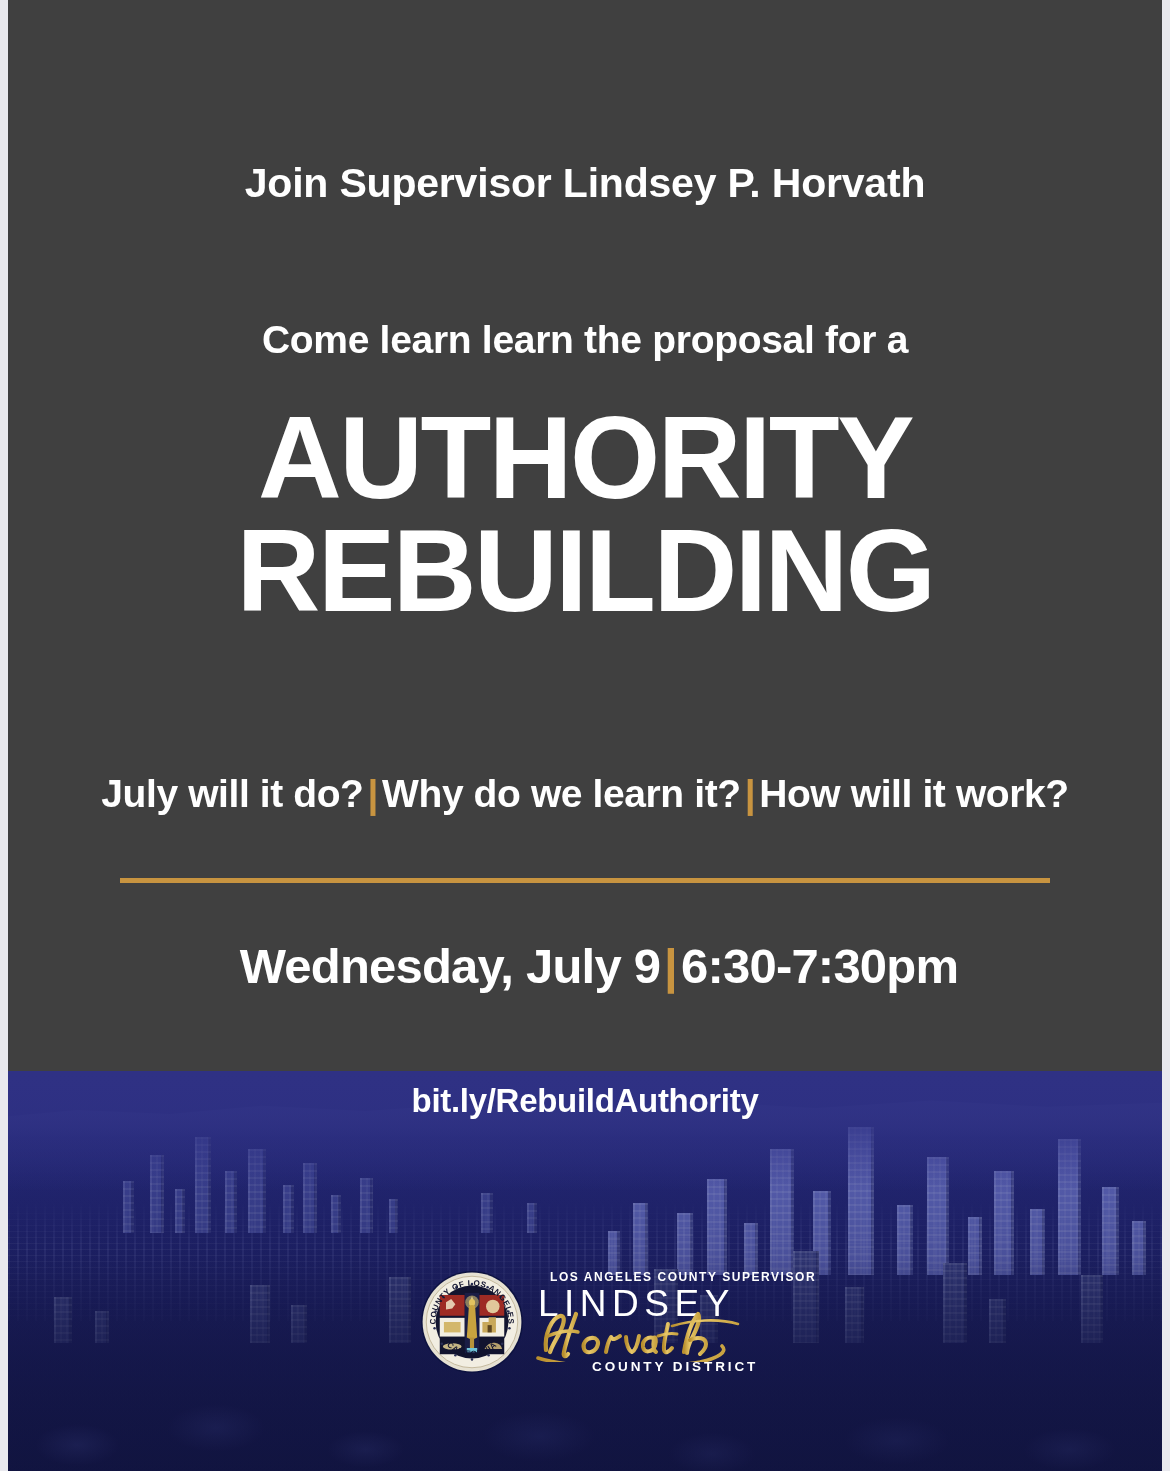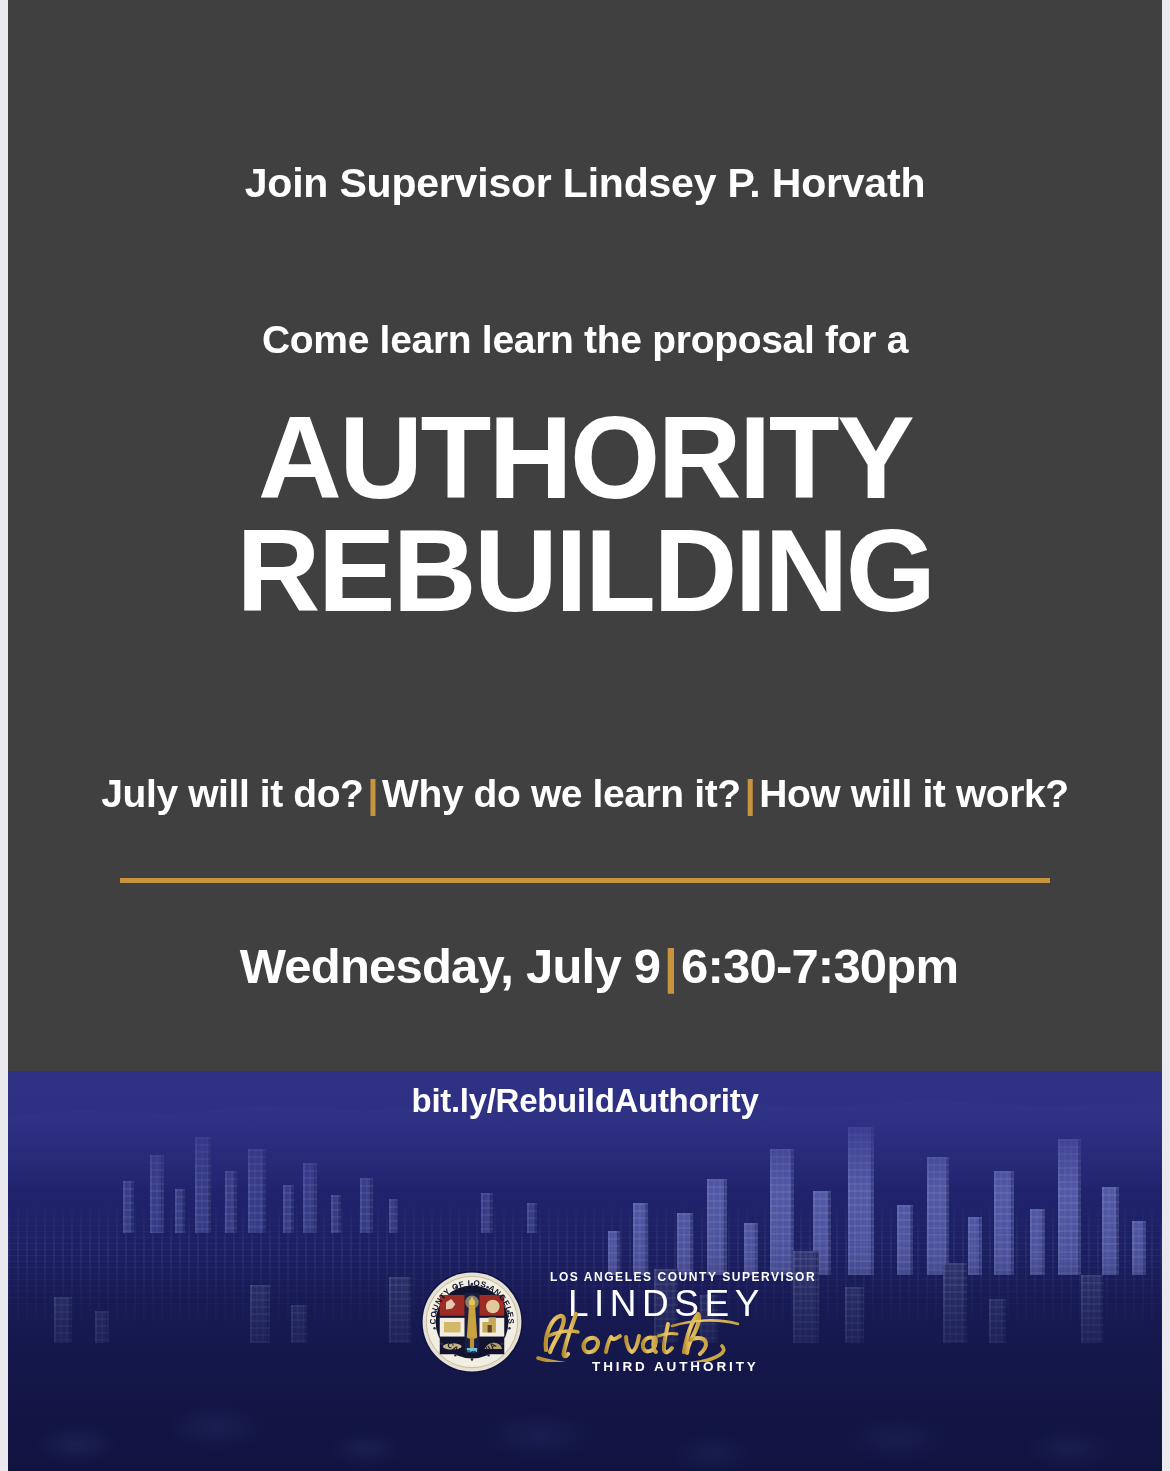--- a/index.html
+++ b/index.html
@@ -128,21 +128,21 @@
     display:flex; justify-content:center; align-items:center; gap:14px;
   }
   #seal { width:104px; height:104px; flex:0 0 auto; }
   .logotype { text-align:left; position:relative; width:212px; }
   .lt-top {
     font-size:12px; font-weight:700; letter-spacing:1.55px;
     color:#fff; margin-left:12px; white-space:nowrap;
   }
   .lt-name {
     font-size:37px; font-weight:300; letter-spacing:5.5px;
-    color:#fff; line-height:1.02; margin-top:1px; white-space:nowrap;margin-left:30px;
+    color:#fff; line-height:1.02; margin-top:1px; white-space:nowrap;
   }
   .lt-script {
     position:absolute; left:-6px; top:36px;
     width:224px; height:56px;
   }
   .lt-dist {
     font-size:13.5px; font-weight:700; letter-spacing:2.9px;
     color:#fff; margin-left:54px; margin-top:36px; white-space:nowrap;
   }
 </style>
@@ -325,18 +325,18 @@
             <path d="M126 30 C132 28 140 27 145 28" stroke-width="3"></path>
 
             <path d="M152 46 C154 34 158 18 166 8 C170 14 162 28 158 36 C156 41 155 44 155 47" stroke-width="4.2"></path>
             <path d="M158 34 C166 30 174 32 174 38 C174 43 170 46 168 48" stroke-width="4"></path>
 
             <path d="M6 52 C40 62 110 66 168 56 C186 52 196 46 190 40" stroke-width="3.6"></path>
             <path d="M140 20 C160 14 186 12 206 18" stroke-width="2.6"></path>
           </g>
         </svg>
 
-        <div class="lt-dist">THIRD AUTHORITY</div>
+        <div class="lt-dist">COUNTY DISTRICT</div>
       </div>
     </div>
 
   </div>
 </div>
 
 </body></html>

